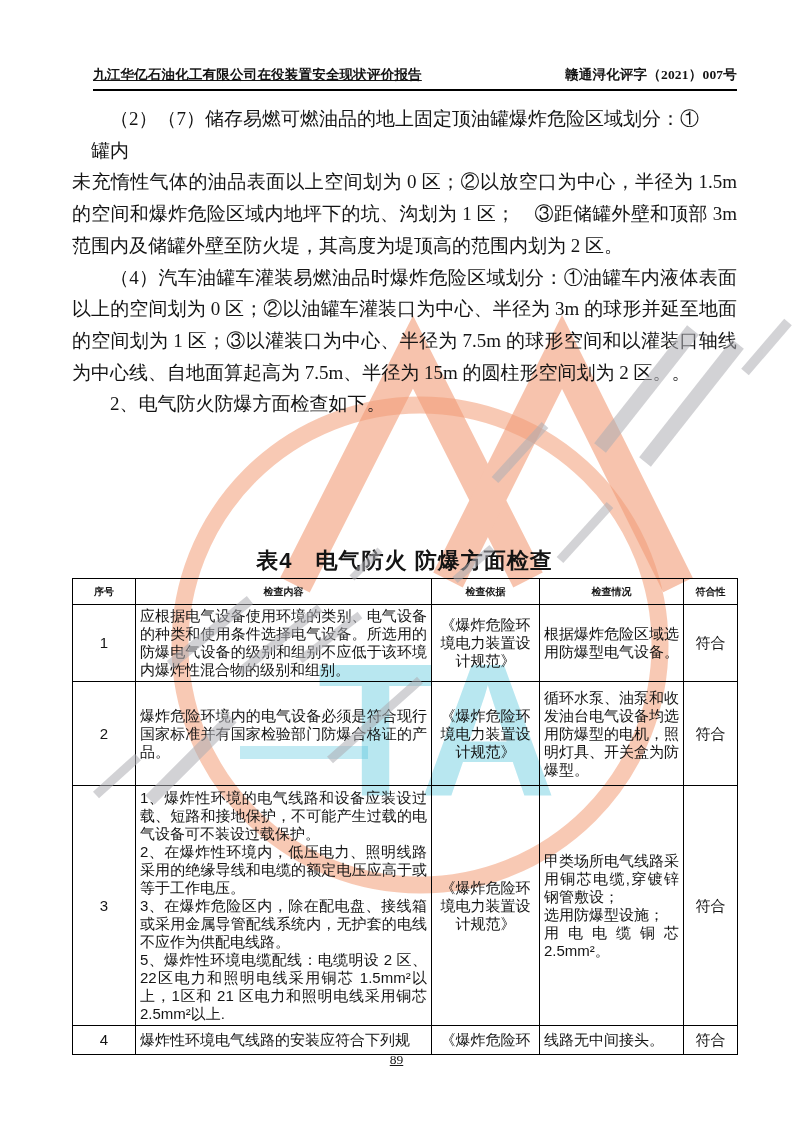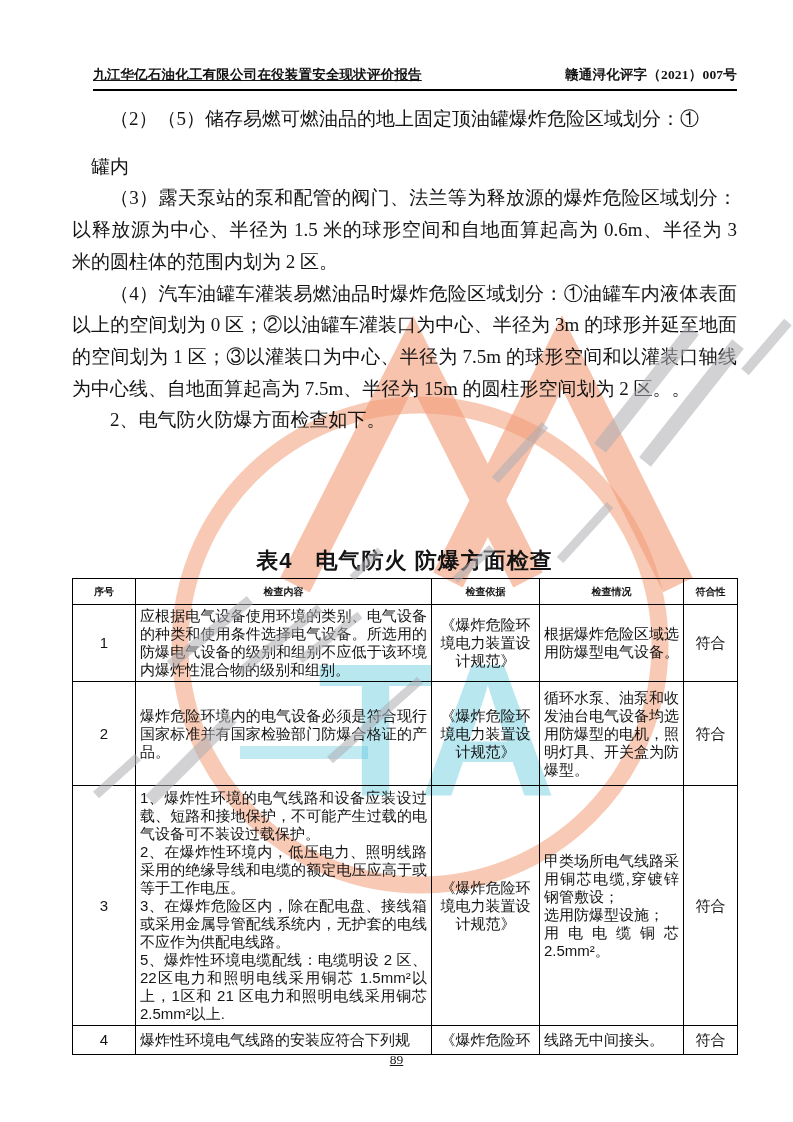--- a/index.html
+++ b/index.html
@@ -18,21 +18,21 @@
     border-bottom:2px solid #000;padding-bottom:5px;
     font-size:13.5px;font-weight:bold;letter-spacing:0.2px;
   }
   .hdr .l{text-decoration:underline;}
   
   .bodytext{
     position:absolute;left:72px;top:103px;width:665px;
     font-size:19px;line-height:31.7px;text-align:justify;text-justify:inter-ideograph;
   }
   .ln2{text-indent:2em;}
-  .ln1{text-indent:1em;margin-top:16px;}
+  .ln1{text-indent:1em;}
   .para{text-indent:2em;margin:0;}
   
   .tbl-title{
     position:absolute;left:72px;top:546px;width:665px;text-align:center;
     font-family:"Liberation Sans","DejaVu Sans",sans-serif;
     font-size:22px;font-weight:bold;letter-spacing:1px;
   }
   table.chk{
     position:absolute;left:72px;top:578px;width:665px;
     border-collapse:collapse;table-layout:fixed;
@@ -66,23 +66,23 @@
   </svg>
 
   <div class="content">
 
     <div class="hdr">
       <span class="l">九江华亿石油化工有限公司在役装置安全现状评价报告</span>
       <span class="r">赣通浔化评字（2021）007号</span>
     </div>
 
     <div class="bodytext">
-      <div class="ln2">（2）（5）储存易燃可燃油品的地上固定顶油罐爆炸危险区域划分：①</div>
+      <div class="ln2">（2）（7）储存易燃可燃油品的地上固定顶油罐爆炸危险区域划分：①</div>
       <div class="ln1">罐内</div>
-      <div class="para">（3）露天泵站的泵和配管的阀门、法兰等为释放源的爆炸危险区域划分：以释放源为中心、半径为 1.5 米的球形空间和自地面算起高为 0.6m、半径为 3 米的圆柱体的范围内划为 2 区。</div>
+      <div>未充惰性气体的油品表面以上空间划为 0 区；②以放空口为中心，半径为 1.5m 的空间和爆炸危险区域内地坪下的坑、沟划为 1 区；　③距储罐外壁和顶部 3m 范围内及储罐外壁至防火堤，其高度为堤顶高的范围内划为 2 区。</div>
       <div class="para">（4）汽车油罐车灌装易燃油品时爆炸危险区域划分：①油罐车内液体表面以上的空间划为 0 区；②以油罐车灌装口为中心、半径为 3m 的球形并延至地面的空间划为 1 区；③以灌装口为中心、半径为 7.5m 的球形空间和以灌装口轴线为中心线、自地面算起高为 7.5m、半径为 15m 的圆柱形空间划为 2 区。。</div>
       <div class="para">2、电气防火防爆方面检查如下。</div>
     </div>
 
     <div class="tbl-title">表4　电气防火 防爆方面检查</div>
 
     <table class="chk">
       <colgroup>
         <col style="width:63px">
           <col style="width:296px">

